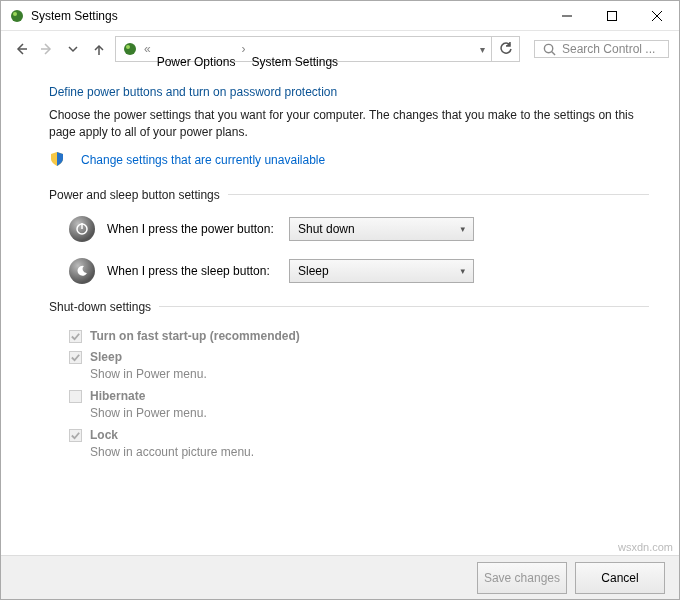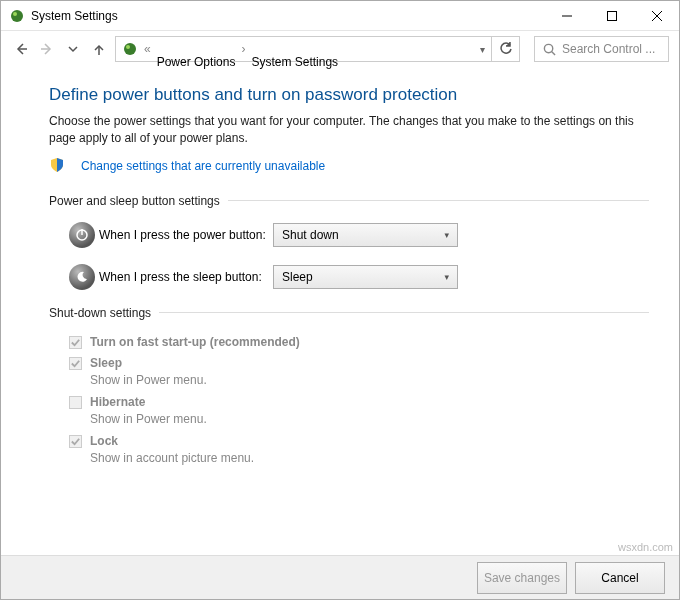--- a/index.html
+++ b/index.html
@@ -69,37 +69,37 @@
   .address-box .chevron { color: #666; font-size: 10px; }
   .refresh-box {
     width: 28px; height: 26px;
     border: 1px solid #ccc;
     border-left: none;
     display: flex; align-items: center; justify-content: center;
     margin-left: -6px;
   }
   .refresh-box svg { width: 14px; height: 14px; stroke: #555; fill: none; stroke-width: 1.5; }
   .search-box {
-    width: 135px; height: 26px;
+    width: 135px; height: 18px;
     border: 1px solid #ccc;
     display: flex; align-items: center;
     padding: 0 8px; gap: 6px;
     color: #888;
     margin-left: 8px;
     white-space: nowrap;
     overflow: hidden;
   }
   .search-box svg { width: 13px; height: 13px; stroke: #888; fill: none; stroke-width: 1.5; flex-shrink: 0; }
   
   .content {
     padding: 18px 30px 0 48px;
   }
   .page-title {
     color: #0b5394;
-    font-size: 17px;
+    font-size: 12px;
     font-weight: 400;
     margin: 0 0 8px 0;
   }
   .page-desc {
     margin: 0 0 10px 0;
     line-height: 1.4;
     color: #222;
   }
   .shield-link-row {
     display: flex; align-items: center; gap: 16px;
@@ -109,21 +109,21 @@
   .section-header {
     display: flex; align-items: center; gap: 8px;
     margin: 0 0 14px 0;
   }
   .section-header .label { color: #222; white-space: nowrap; }
   .section-header .line { flex: 1; height: 1px; background: #ddd; }
   .btn-row {
     display: flex; align-items: center;
     padding-left: 20px;
     margin-bottom: 16px;
-    gap: 4px;
+    gap: 12px;
   }
   .power-icon {
     width: 26px; height: 26px;
     border-radius: 50%;
     background: radial-gradient(circle at 35% 30%, #bbb, #555 70%);
     display: flex; align-items: center; justify-content: center;
     flex-shrink: 0;
   }
   .power-icon svg { width: 14px; height: 14px; }
   .btn-label { width: 170px; }

